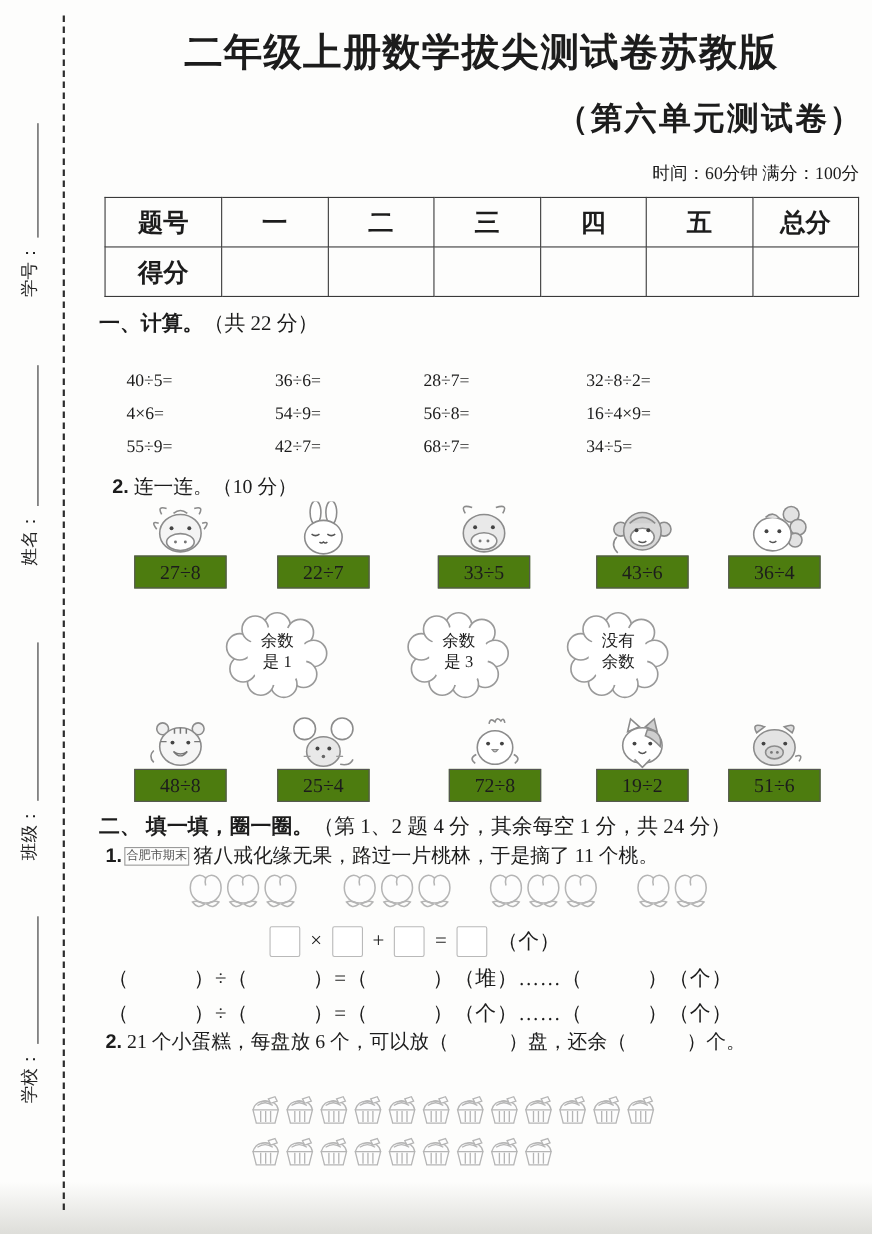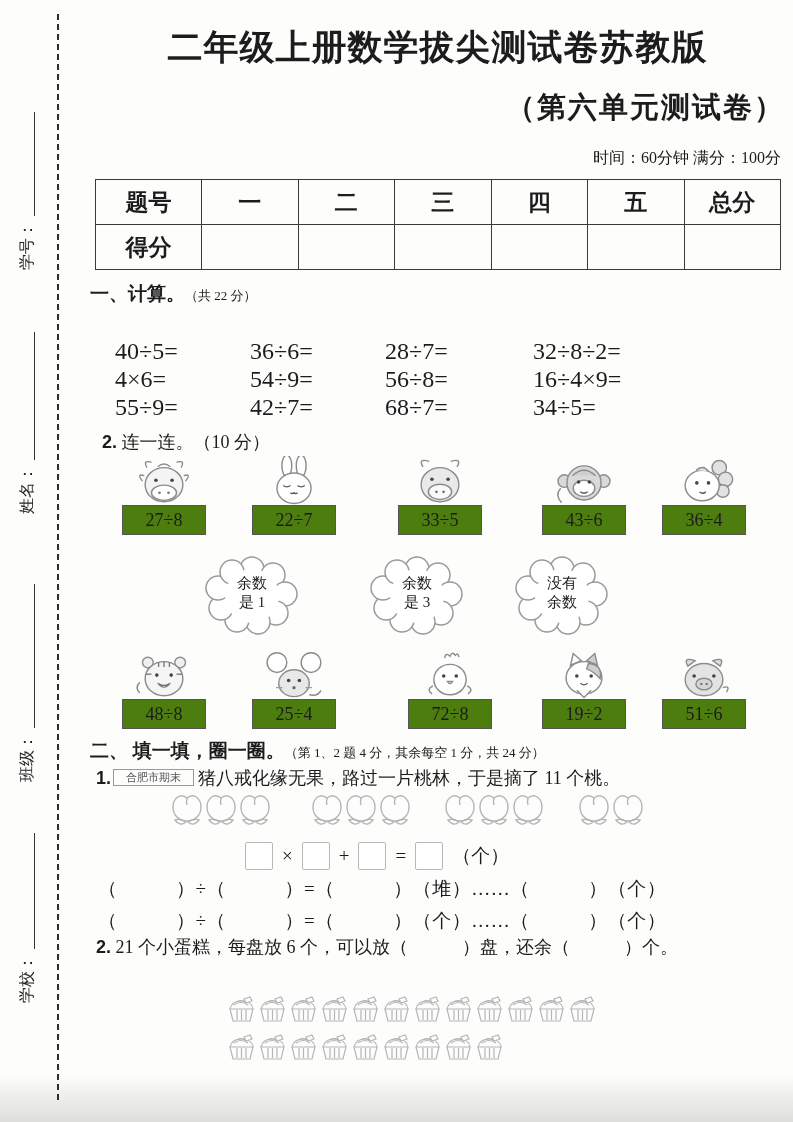--- a/index.html
+++ b/index.html
@@ -24,39 +24,39 @@
     font-size:29px;font-weight:600;letter-spacing:2px;}
   .meta{position:absolute;top:148px;right:4px;font-size:16px;}
   
   table.score{position:absolute;top:179px;left:5px;width:686px;border-collapse:collapse;table-layout:fixed;}
   table.score td,table.score th{border:1.6px solid #3a3a3a;height:42px;text-align:center;
     font-size:23px;font-weight:700;font-family:"Liberation Serif","DejaVu Serif",serif;}
   table.score col.first{width:106px;}
   
   .h-sec{position:absolute;left:0;font-size:19px;white-space:nowrap;}
   .h-sec .b{font-weight:700;}
-  .h-sec .r{font-size:13px;}
+  .h-sec .r{font-size:19px;}
   .qlabel{position:absolute;font-size:18px;white-space:nowrap;}
   .qlabel .num{font-family:"Liberation Sans","DejaVu Sans",sans-serif;font-weight:700;}
   
   .probs{position:absolute;top:338px;left:25px;width:640px;display:grid;
-    grid-template-columns:135px 135px 148px auto;row-gap:1px;font-size:24px;}
+    grid-template-columns:135px 135px 148px auto;row-gap:12px;font-size:16px;}
   
   .match-band{position:absolute;left:0;width:695px;height:104px;}
   .animal-unit{position:absolute;width:84px;text-align:center;}
   .animal-unit svg{display:block;margin:0 auto -3px auto;}
   .expr-box{border:1.6px solid #555;background:#4d7c0f;height:28px;line-height:28px;
     font-size:18px;text-align:center;}
   .flower-band{position:absolute;left:0;width:695px;height:84px;}
   .flower{position:absolute;width:96px;height:80px;}
   .flower .ftxt{position:absolute;left:0;top:18px;width:96px;text-align:center;
     font-size:15px;line-height:19px;}
   
   .tag{display:inline-block;border:1px solid #9a9a9a;color:#555;font-size:11px;
-    padding:0 12px;line-height:15px;vertical-align:3px;margin:0 4px 0 2px;}
+    padding:0 1px;line-height:15px;vertical-align:3px;margin:0 4px 0 2px;}
   .peach-band{position:absolute;left:0;width:695px;height:48px;}
   .peach-group{position:absolute;display:flex;gap:0px;}
   .eq-row{position:absolute;display:flex;align-items:center;gap:9px;font-size:19px;}
   .ans-box{width:26px;height:26px;border:1.4px solid #b9b9b9;background:#fff;border-radius:2px;}
   .fill-line{position:absolute;left:8px;font-size:19px;white-space:nowrap;letter-spacing:.5px;}
   .cup-row{position:absolute;display:flex;}
 </style>
 </head>
 <body>
 

